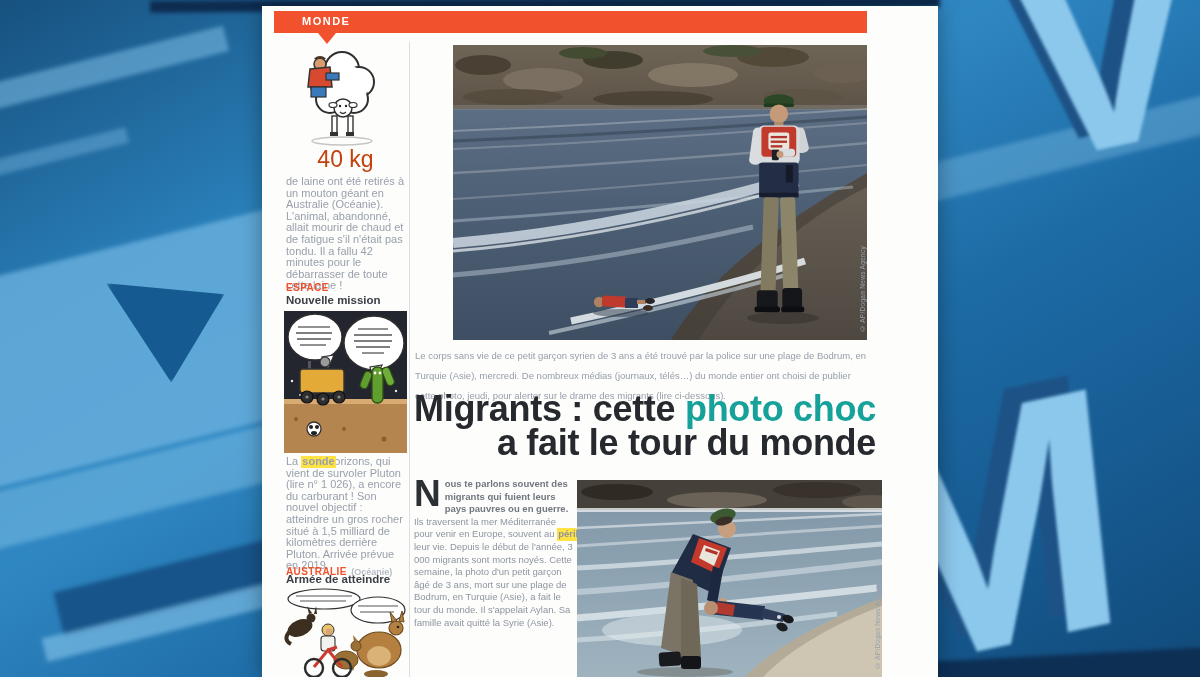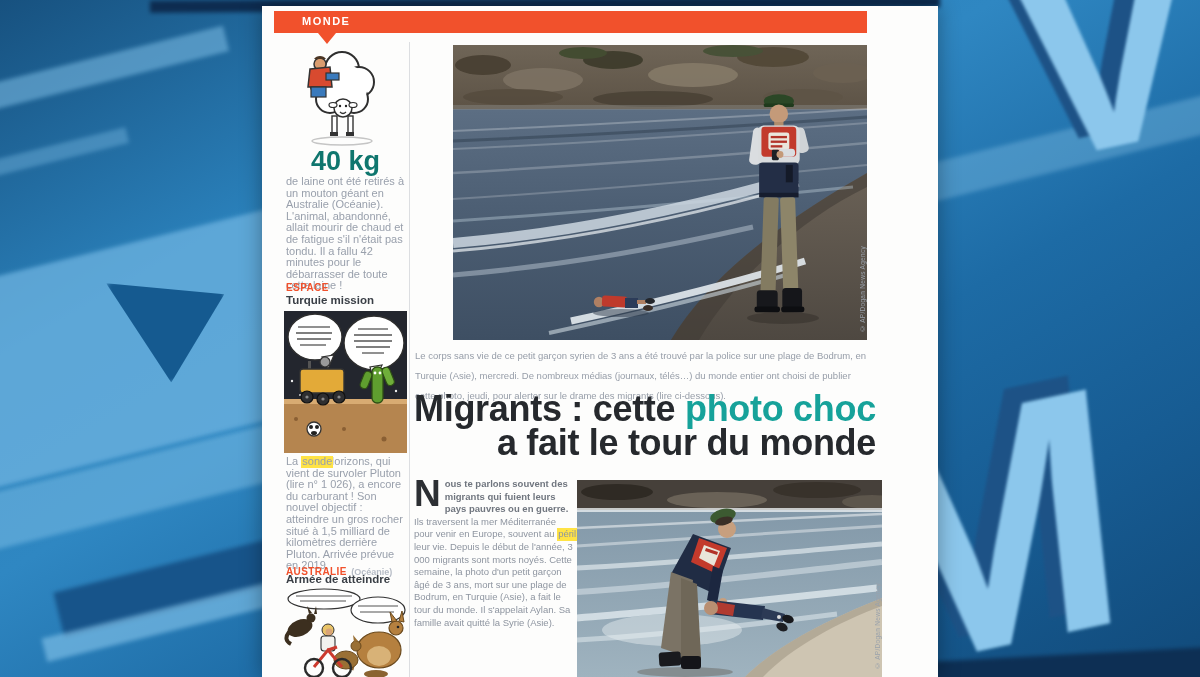--- a/index.html
+++ b/index.html
@@ -10,21 +10,21 @@
   .bgshape{position:absolute;filter:blur(2px);}
   .wletter{position:absolute;font-weight:bold;color:#8cc7ec;line-height:1;
            transform:rotate(-12deg) skewX(-6deg);filter:blur(1.5px);user-select:none;}
   .wletter.echo{color:#1d5286;}
   #page{position:absolute;left:262px;top:6px;width:676px;height:671px;background:#fdfdfc;
         z-index:5;box-shadow:0 0 20px rgba(0,0,0,.35);overflow:hidden;}
   #page *{position:absolute;}
   .kicker{font-size:10px;font-weight:bold;color:#f1512c;letter-spacing:.4px;}
   .subhead{font-size:11.5px;font-weight:bold;color:#3a3f46;}
   .smalltext{font-size:11px;line-height:11.6px;color:#99a0ac;}
-  .hl{background:#ffe345;padding:0 1px;position:static;}
+  .hl{background:#ffe345;padding:0 1px;position:static;font-weight:bold;}
   .vcredit{writing-mode:vertical-rl;transform:rotate(180deg);font-size:6.5px;color:#9aa2ab;
            letter-spacing:.3px;right:1px;bottom:8px;}
   svg{display:block;}
 </style>
 </head>
 <body>
 
 <div id="stage">
 
   <div class="bgshape" style="left:150px;top:-2px;width:790px;height:12px;background:#0d2c50;transform:rotate(-.4deg);"></div>
@@ -71,25 +71,25 @@
       <circle cx="44" cy="64" r="1.2" fill="#222"></circle>
         <circle cx="50" cy="64" r="1.2" fill="#222"></circle>
       <path d="M44,70 q3,3 6,0" stroke="#333" stroke-width="1.2" fill="none"></path>
       <rect x="36" y="74" width="5" height="17" fill="#fff" stroke="#333" stroke-width="1.4"></rect>
       <rect x="52" y="74" width="5" height="17" fill="#fff" stroke="#333" stroke-width="1.4"></rect>
       <rect x="34" y="90" width="8" height="4" fill="#333"></rect>
         <rect x="50" y="90" width="8" height="4" fill="#333"></rect>
       <ellipse cx="46" cy="99" rx="30" ry="4" fill="none" stroke="#c5c5c5" stroke-width="1.5"></ellipse>
     </svg>
 
-    <div style="left:22px;top:140px;width:123px;text-align:center;font-size:27px;font-weight:bold;color:#0f766e;">40 kg</div>
+    <div style="left:22px;top:140px;width:123px;text-align:center;font-size:23px;font-weight:normal;color:#c2410c;">40 kg</div>
     <div class="smalltext" style="left:24px;top:170px;width:121px;">de laine ont été retirés à un mouton géant en Australie (Océanie). L'animal, abandonné, allait mourir de chaud et de fatigue s'il n'était pas tondu. Il a fallu 42 minutes pour le débarrasser de toute cette laine !</div>
 
     <div class="kicker" style="left:24px;top:276px;">ESPACE</div>
-    <div class="subhead" style="left:24px;top:288px;">Turquie mission</div>
+    <div class="subhead" style="left:24px;top:288px;">Nouvelle mission</div>
 
     <svg style="left:22px;top:305px;" width="123" height="142" viewBox="0 0 123 142">
       <rect x="0" y="0" width="123" height="92" fill="#23262e"></rect>
       <circle cx="8" cy="70" r="1.2" fill="#eee"></circle>
         <circle cx="112" cy="80" r="1.2" fill="#eee"></circle>
         <circle cx="16" cy="84" r="1" fill="#ccc"></circle>
       <g>
         <ellipse cx="31" cy="26" rx="27" ry="23" fill="#fff" stroke="#2f2f2f" stroke-width="1.4"></ellipse>
         <polygon points="38,46 44,58 50,44" fill="#fff" stroke="#2f2f2f" stroke-width="1.2"></polygon>
         <g stroke="#555" stroke-width="1.3" fill="none">

